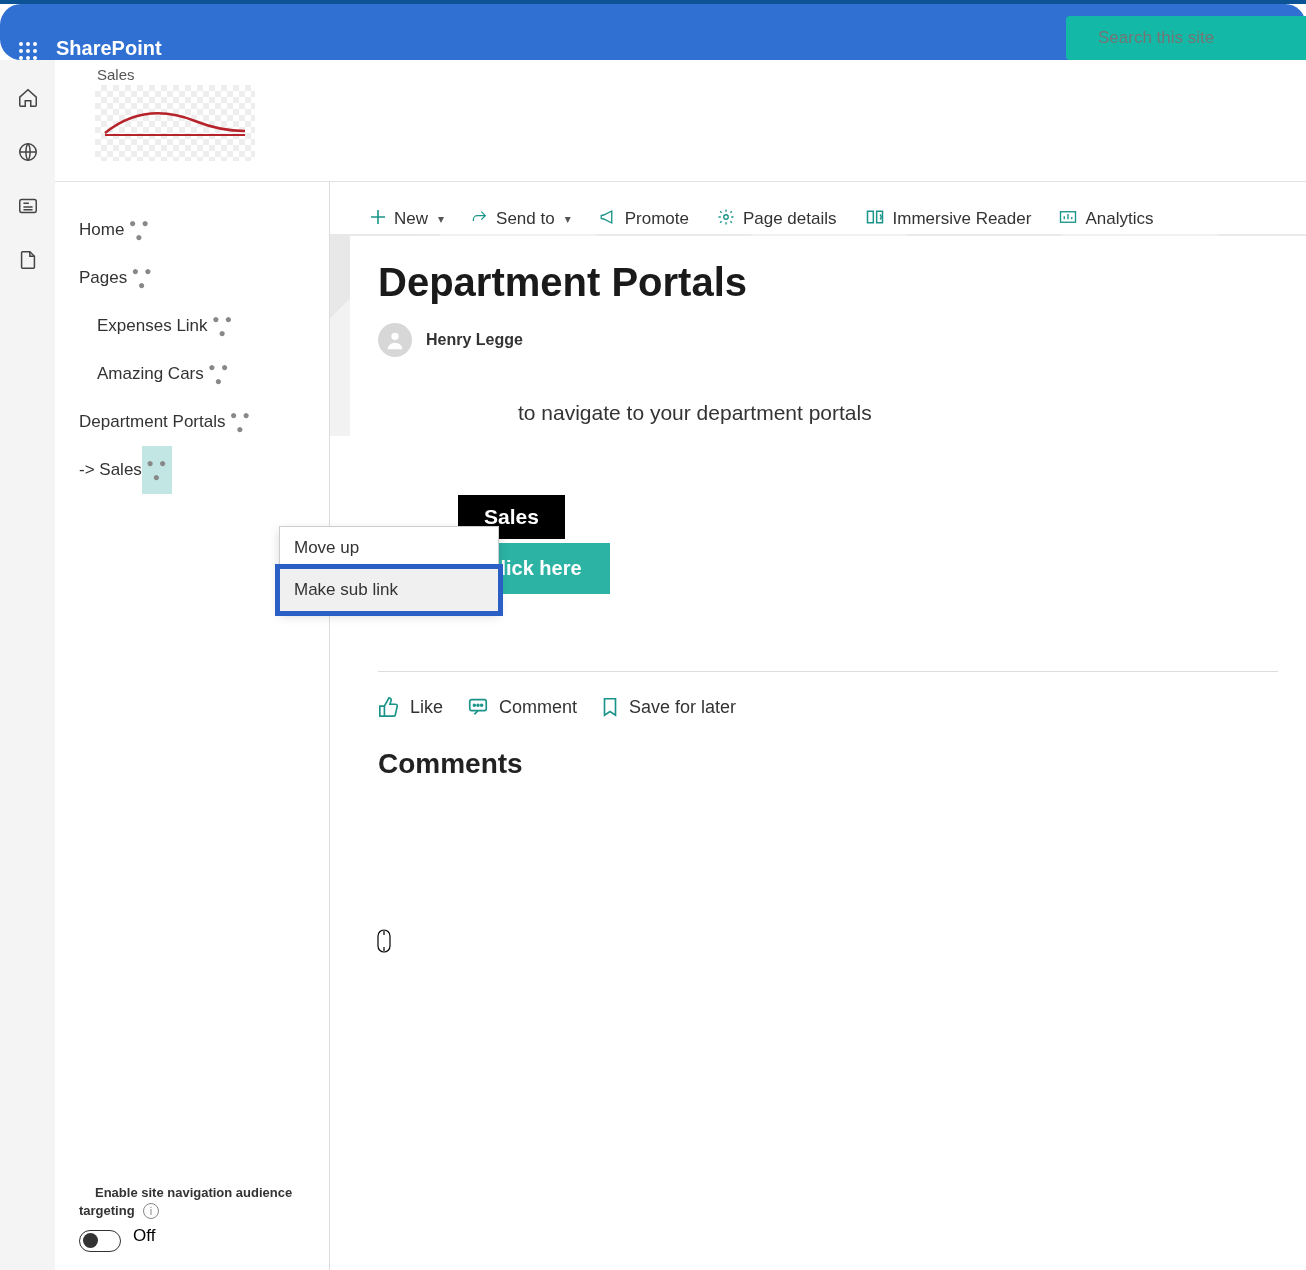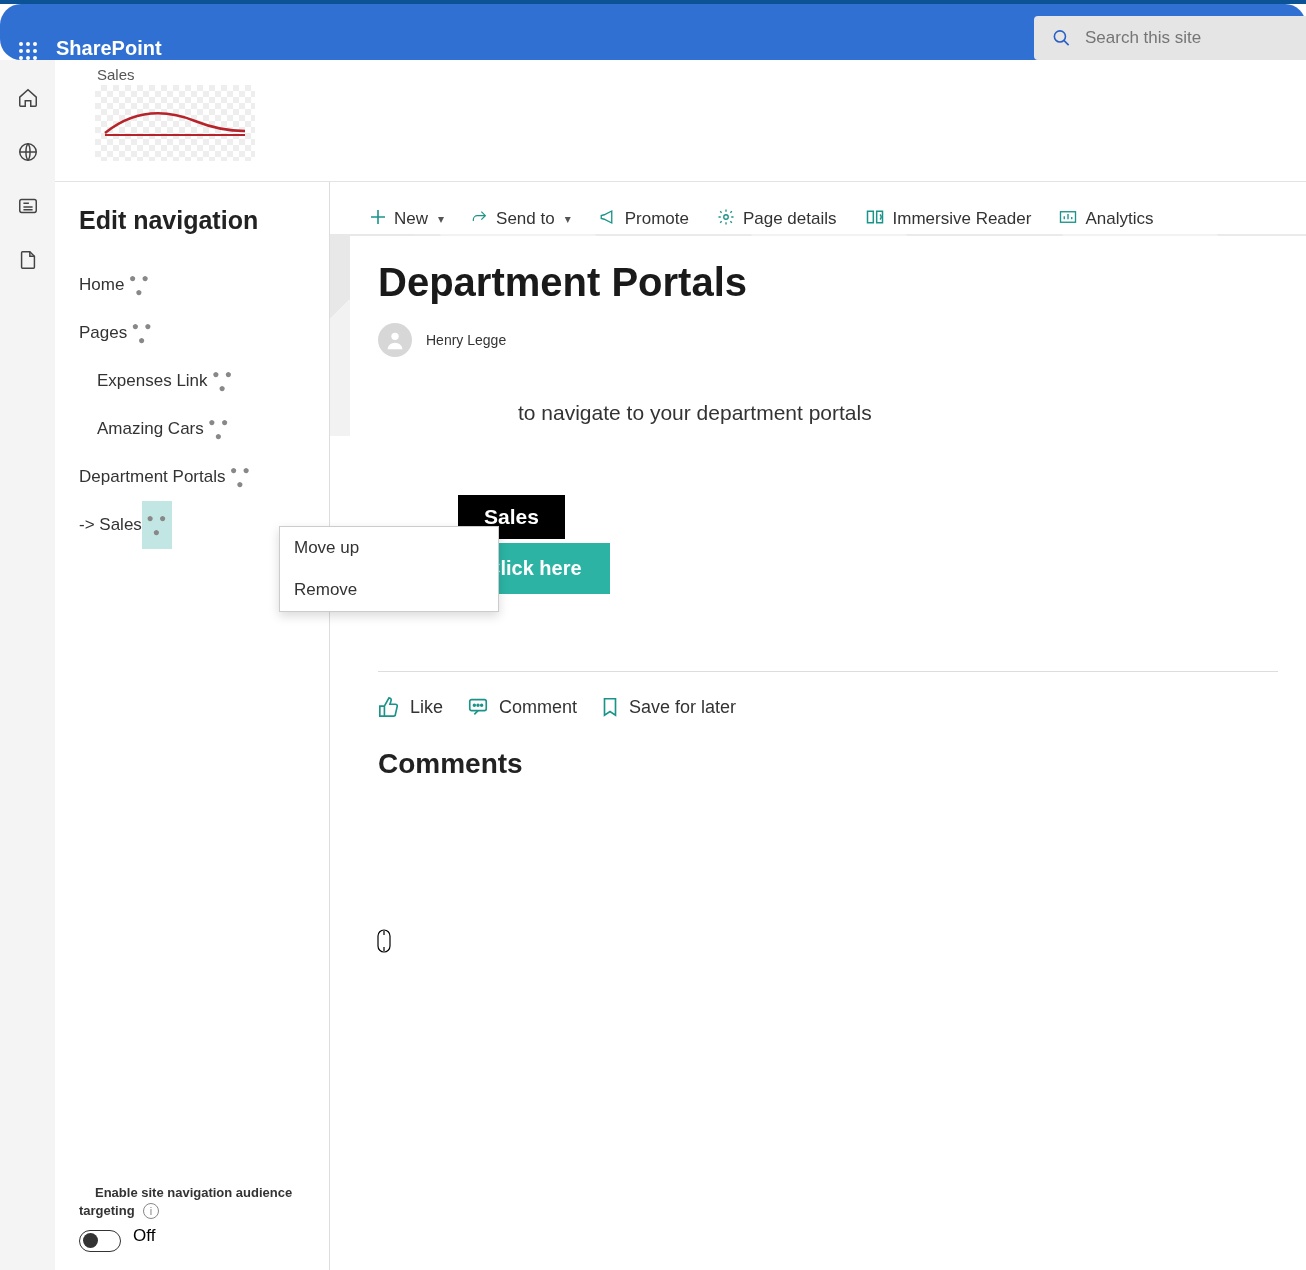--- a/index.html
+++ b/index.html
@@ -22,25 +22,25 @@
   display: flex;
   align-items: center;
   justify-content: center;
 }
 .brand {
   font-size: 20px;
   font-weight: 600;
 }
 .top-spacer { flex: 1; }
 .search-wrap {
-  background: #e5e5e5;
+  background: #14b8a6;
   display: flex;
   align-items: center;
   height: 44px;
-  width: 272px;
+  width: 240px;
   padding-left: 18px;
   color: #555;
   border-top-left-radius: 4px;
   border-bottom-left-radius: 4px;
 }
 .search-wrap input {
   border: none;
   background: transparent;
   font-size: 17px;
   margin-left: 14px;
@@ -215,21 +215,21 @@
   width: calc(100% - 20px);
 }
 .page-title {
   font-size: 40px;
   font-weight: 700;
   color: #1a1a1a;
   margin-bottom: 18px;
 }
 .author-row { display:flex;align-items:center;gap:14px;margin-bottom:44px; }
 .avatar { width:34px;height:34px;border-radius:50%;background:#d7d7d7;display:flex;align-items:center;justify-content:center;color:#fff; }
-.author-name { font-size:14px;font-weight:400;color:#333; }
+.author-name { font-size:16px;font-weight:700;color:#333; }
 .subtitle { font-size:21px;color:#333;margin-bottom:58px; margin-left: 140px; }
 .tile-wrap { position: relative; height: 160px; margin-left:38px; }
 .tile-black {
   position:absolute; left:42px; top:12px; background:#000;color:#fff;font-weight:600;font-size:21px;padding:10px 26px;
 }
 .tile-btn {
   position:absolute; left:42px; top:60px; background:#2cb3a4;color:#fff;font-weight:600;font-size:20px;padding:14px 28px;
 }
 .bg-tile {
   position:absolute; left:0; top:0; width: 100%; height: 160px;
@@ -312,21 +312,20 @@
       <div class="logo-box">
         <svg width="150" height="40" viewBox="0 0 150 40">
           <path d="M5 30 Q 45 -2 95 18 Q 120 28 145 28" stroke="#b7232a" stroke-width="2.5" fill="none"></path>
           <path d="M5 32 H 145" stroke="#b7232a" stroke-width="2"></path>
         </svg>
       </div>
     </div>
 
     <div class="body-split">
       <div class="nav-panel">
-        <h2>Edit navigation</h2>
 
         <div class="nav-item">
           <span>Home</span>
           <span class="dots">● ● ●</span>
         </div>
         <div class="nav-item">
           <span>Pages</span>
           <span class="dots">● ● ●</span>
         </div>
         <div class="nav-item sub">
@@ -341,21 +340,21 @@
           <span>Department Portals</span>
           <span class="dots">● ● ●</span>
         </div>
         <div class="nav-item">
           <span>-&gt; Sales</span>
           <span class="dots active">● ● ●</span>
         </div>
 
         <div class="context-menu">
           <div class="item">Move up</div>
-          <div class="item">Remove</div>
+          <div class="item highlight">Make sub link</div>
           <div class="cursor">
             <svg width="20" height="24" viewBox="0 0 20 24" fill="none" stroke="#000" stroke-width="1.2">
               <path d="M10 2v4M10 18v4M4 7v10a6 6 0 0 0 12 0V7"></path>
                 <path d="M4 7a6 6 0 0 1 12 0"></path>
             </svg>
           </div>
         </div>
 
         <div class="nav-footer">
           <span class="label">Enable site navigation audience targeting</span>

